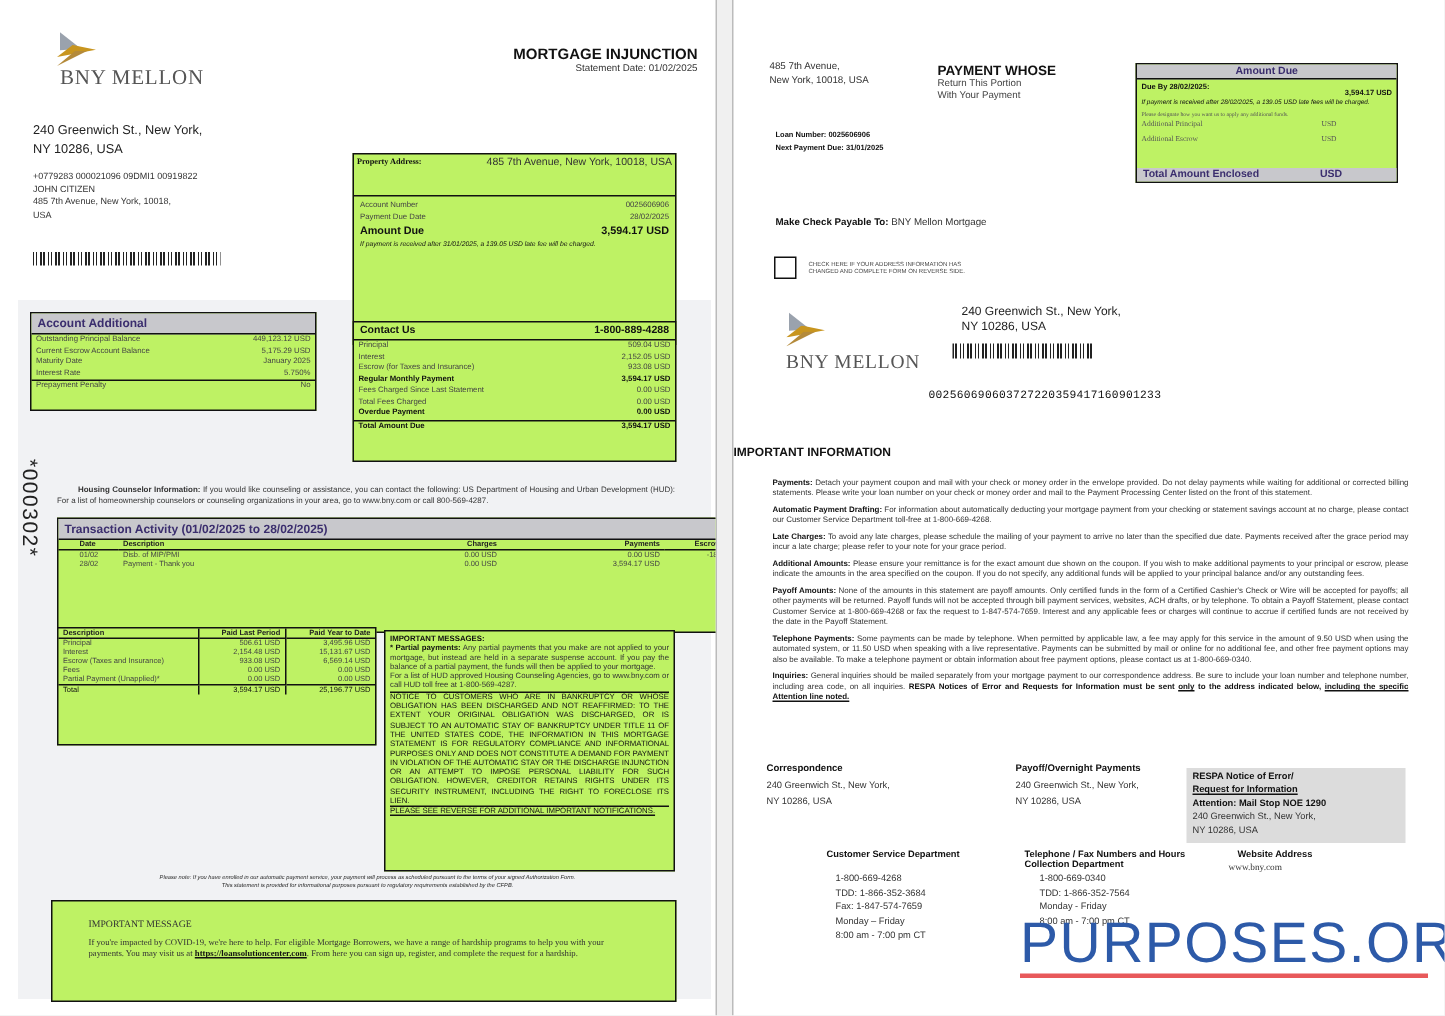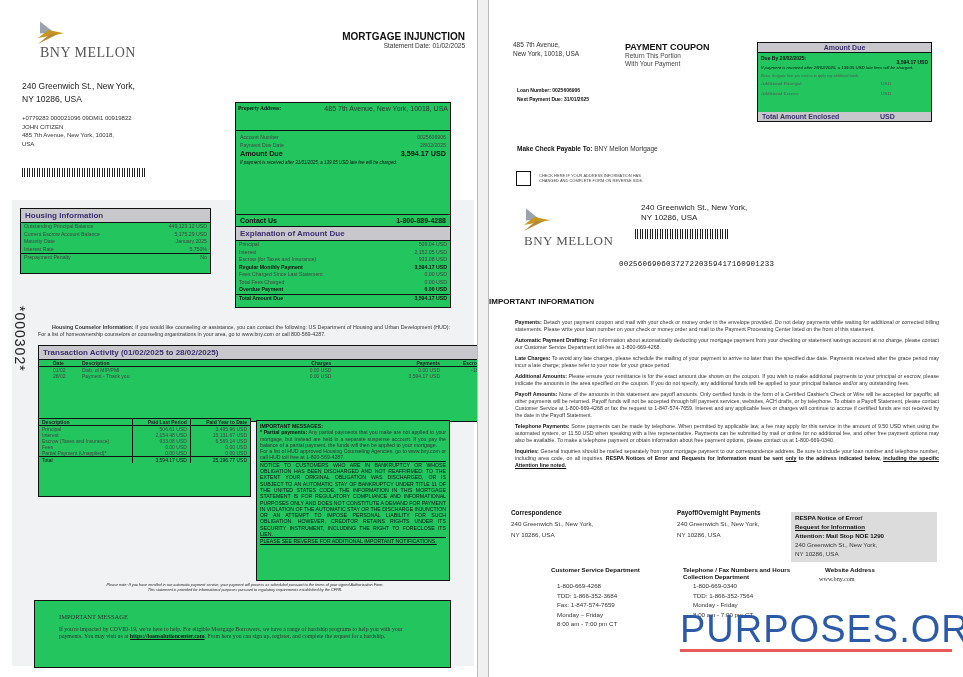--- a/index.html
+++ b/index.html
@@ -9,21 +9,21 @@
 #right{left:488px;width:475px;height:677px;border-left:1px solid #bbb}
 .gray{position:absolute;left:12px;top:200px;width:462px;height:466px;background:#f1f2f4}
 .abs{position:absolute}
 .logo{position:absolute}
 .logo .mark{width:30px;height:22px;position:relative}
 .logo .t1{position:absolute;left:4px;top:0;width:0;height:0;border-left:14px solid #9aa2ad;border-top:6px solid transparent;border-bottom:6px solid transparent;transform:skewY(20deg)}
 .logo .t2{position:absolute;left:2px;top:6px;width:26px;height:8px;background:#c8951f;clip-path:polygon(0 100%,100% 40%,40% 0)}
 .logo .t3{position:absolute;left:2px;top:10px;width:20px;height:10px;background:#b48a3a;clip-path:polygon(0 100%,100% 0,60% 0)}
 .logo .name{font-family:"Liberation Serif",serif;color:#555;letter-spacing:.5px}
 .tiny{font-size:4.5px}
-.box{position:absolute;border:1.5px solid #111;background:#22c55e}
+.box{position:absolute;border:1.5px solid #111;background:#bef264}
 .hdr{background:#c8c8cc;font-weight:bold;color:#3b2e6e;font-size:8px;padding:2px 4px;border-bottom:1px solid #111}
 .row{display:flex;justify-content:space-between;font-size:5.2px;color:#444;padding:0 3px;line-height:7.5px}
 .row.b{font-weight:bold;color:#111}
 table{border-collapse:collapse;width:100%}
 td,th{font-size:5px;padding:0 3px;text-align:left;font-weight:normal;color:#444}
 th{font-weight:bold;color:#222}
 .r{text-align:right}
 .barcode{position:absolute;height:9px;background:repeating-linear-gradient(90deg,#222 0 1px,transparent 1px 2px,#222 2px 3px,transparent 3px 5px)}
 .info p{font-size:5.3px;line-height:7px;color:#333;margin-bottom:4px;text-align:justify}
 .info b{color:#111}
@@ -83,21 +83,20 @@
         </div>
       <div class="tiny" style="font-style:italic;margin-top:2px">If payment is received after 31/01/2025, a 139.05 USD late fee will be charged.</div>
     </div>
   </div>
 
   <div class="box" style="left:235px;top:214px;width:216px;height:94px">
     <div style="display:flex;justify-content:space-between;padding:2px 4px;font-size:7px;font-weight:bold;border-bottom:1.5px solid #111">
       <span>Contact Us</span>
       <span>1-800-889-4288</span>
     </div>
-    <div class="hdr">Explanation of Amount Due</div>
     <div id="expl-rows">
       <div class="row">
           <span>Principal</span>
           <span>509.04 USD</span>
         </div>
       <div class="row">
           <span>Interest</span>
           <span>2,152.05 USD</span>
         </div>
       <div class="row">
@@ -121,21 +120,21 @@
           <span>0.00 USD</span>
         </div>
       <div class="row b" style="border-top:1px solid #111">
           <span>Total Amount Due</span>
           <span>3,594.17 USD</span>
         </div>
     </div>
   </div>
 
   <div class="box" style="left:20px;top:208px;width:191px;height:66px">
-    <div class="hdr">Housing Information</div>
+    <div class="hdr">Account Additional</div>
     <div class="row">
         <span>Outstanding Principal Balance</span>
         <span>449,123.12 USD</span>
       </div>
     <div class="row">
         <span>Current Escrow Account Balance</span>
         <span>5,175.29 USD</span>
       </div>
     <div class="row">
         <span>Maturity Date</span>
@@ -248,21 +247,21 @@
     </div>
   </div>
 </div>
 
 <div class="page" id="right">
   <div class="abs" style="left:24px;top:40px;font-size:6.5px;line-height:9px;color:#333">
     <div>485 7th Avenue,</div>
       <div>New York, 10018, USA</div>
   </div>
   <div class="abs" style="left:136px;top:42px">
-    <div style="font-size:9px;font-weight:bold">PAYMENT COUPON</div>
+    <div style="font-size:9px;font-weight:bold">PAYMENT WHOSE</div>
     <div style="font-size:6.5px;color:#444;line-height:8px">Return This Portion</div>
     <div style="font-size:6.5px;color:#444;line-height:8px">With Your Payment</div>
   </div>
   <div class="abs" style="left:28px;top:86px;font-size:5px;font-weight:bold;line-height:9px">
     <div>Loan Number: 0025606906</div>
     <div>Next Payment Due: 31/01/2025</div>
   </div>
 
   <div class="box" style="left:268px;top:42px;width:175px;height:80px">
     <div style="background:#c8c8cc;text-align:center;font-size:7px;font-weight:bold;color:#3b2e6e;padding:1px;border-bottom:1px solid #111">Amount Due</div>

